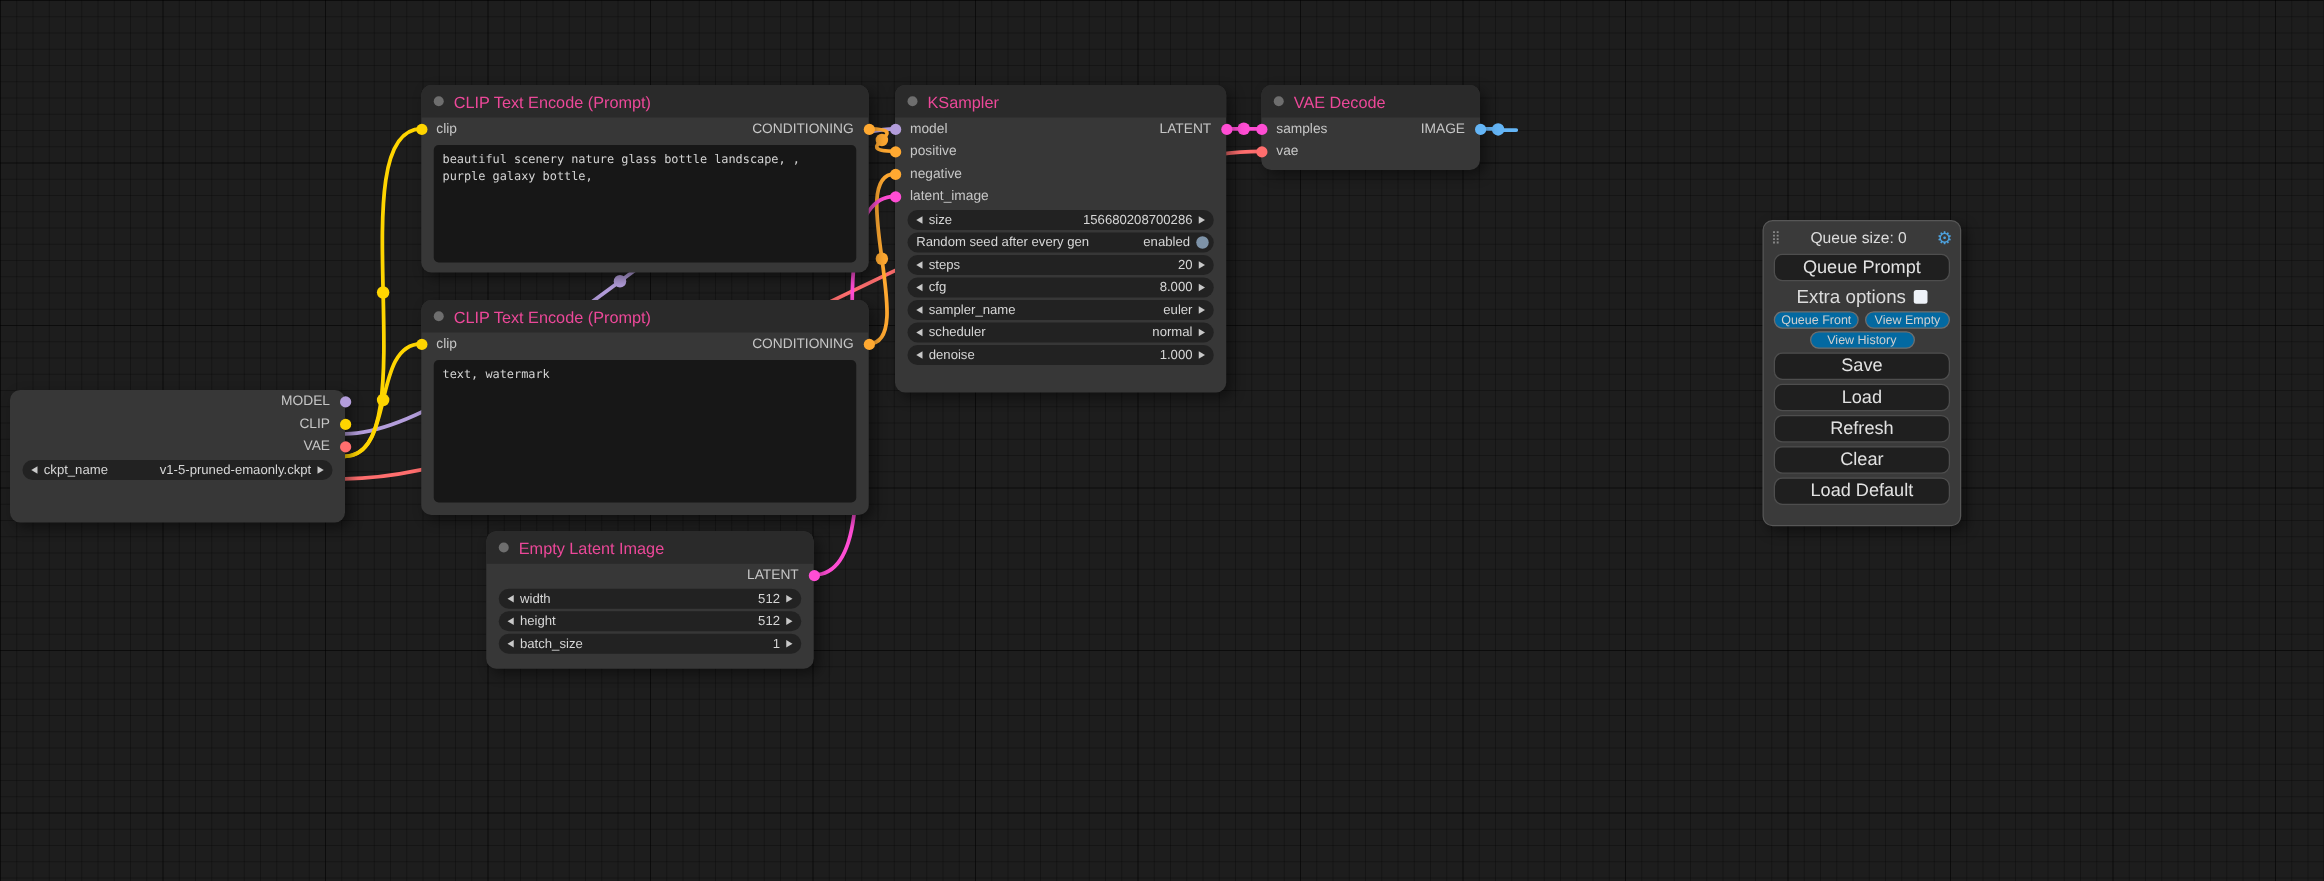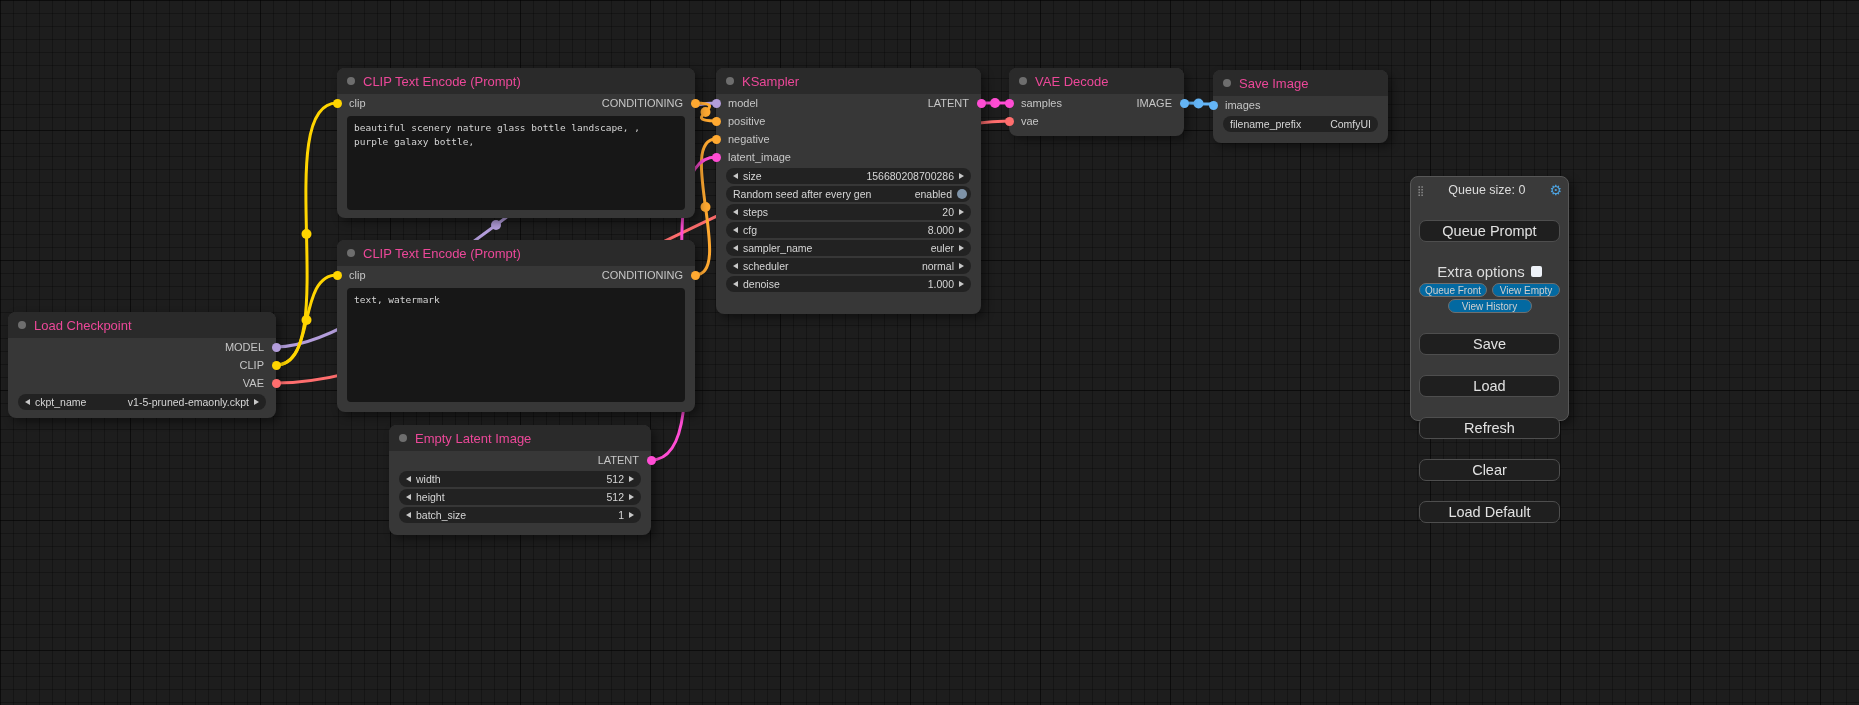--- a/index.html
+++ b/index.html
@@ -68,21 +68,21 @@
     box-shadow:4px 4px 10px rgba(0,0,0,.45);
   }
   .qp-header{height:20px;display:flex;align-items:center;padding:3px 6px 0;}
   .qp-handle{color:#8a8a8a;font-size:10px;cursor:grab;}
   .qp-title{flex:1;text-align:center;color:#dcdcdc;font-size:12.5px;}
   .qp-gear{color:#4da3e0;font-size:14px;line-height:1;cursor:pointer;}
   .qp-btn{
     display:block;background:#1f1f1f;border:1px solid #4e4e4e;border-radius:7px;
     color:#e2e2e2;font-family:inherit;cursor:pointer;
   }
-  .qp-btn.big{width:141px;margin:20px auto;height:22px;font-size:14.5px;}
+  .qp-btn.big{width:141px;margin:3px auto;height:22px;font-size:14.5px;}
   .qp-btn.small{height:14px;font-size:10px;flex:1;padding:0 2px;color:#cfcfcf;border-color:#6f6f6f;background:#0369a1;}
   .qp-extra{display:flex;justify-content:center;align-items:center;gap:6px;color:#dcdcdc;font-size:15px;height:19px;}
   .qp-check{width:11px;height:11px;background:#eef2f8;border-radius:2px;cursor:pointer;}
   .qp-row{display:flex;gap:5px;margin:2px 8px 0;}
   .qp-row.center{justify-content:center;}
   .qp-btn.vh{flex:0 0 auto;width:84px;}
   .qp-gap{margin-top:12px;}
 </style>
 </head>
 <body>
@@ -105,24 +105,20 @@
     <circle cx="306.5" cy="320" r="5" fill="#ffd500"></circle>
     <circle cx="642.5" cy="252" r="5" fill="#ff6e6e"></circle>
     <circle cx="705.5" cy="112" r="5" fill="#ffa931"></circle>
     <circle cx="705.5" cy="207" r="5" fill="#ffa931"></circle>
     <circle cx="683.5" cy="308.5" r="5" fill="#ff4dd4"></circle>
     <circle cx="995" cy="103" r="5" fill="#ff4dd4"></circle>
     <circle cx="1198.5" cy="103.5" r="5" fill="#64b5f6"></circle>
   </svg>
 
   <div class="node" id="node-load-checkpoint">
-    <div class="node-title">
-      <span class="collapse-dot"></span>
-      <span>Load Checkpoint</span>
-    </div>
     <div class="row">
       <span class="out-label">MODEL</span>
       <span class="dot out" style="background: rgb(179, 157, 219);"></span>
     </div>
     <div class="row">
       <span class="out-label">CLIP</span>
       <span class="dot out" style="background: rgb(255, 213, 0);"></span>
     </div>
     <div class="row">
       <span class="out-label">VAE</span>
@@ -269,34 +265,20 @@
       <span class="in-label">samples</span>
       <span class="out-label">IMAGE</span>
       <span class="dot out" style="background: rgb(100, 181, 246);"></span>
     </div>
     <div class="row">
       <span class="dot in" style="background: rgb(255, 110, 110);"></span>
       <span class="in-label">vae</span>
     </div>
   </div>
 
-  <div class="node" id="node-save-image">
-    <div class="node-title">
-      <span class="collapse-dot"></span>
-      <span>Save Image</span>
-    </div>
-    <div class="row">
-      <span class="dot in" style="background: rgb(100, 181, 246);"></span>
-      <span class="in-label">images</span>
-    </div>
-    <div class="widget">
-      <span class="wname">filename_prefix</span>
-      <span class="wval">ComfyUI</span>
-    </div>
-  </div>
 
   <div id="queue-panel">
     <div class="qp-header">
       <span class="qp-handle">⣿</span>
       <span class="qp-title">Queue size: 0</span>
       <span class="qp-gear">⚙</span>
     </div>
     <button class="qp-btn big">Queue Prompt</button>
     <div class="qp-extra">
       <span>Extra options</span>

